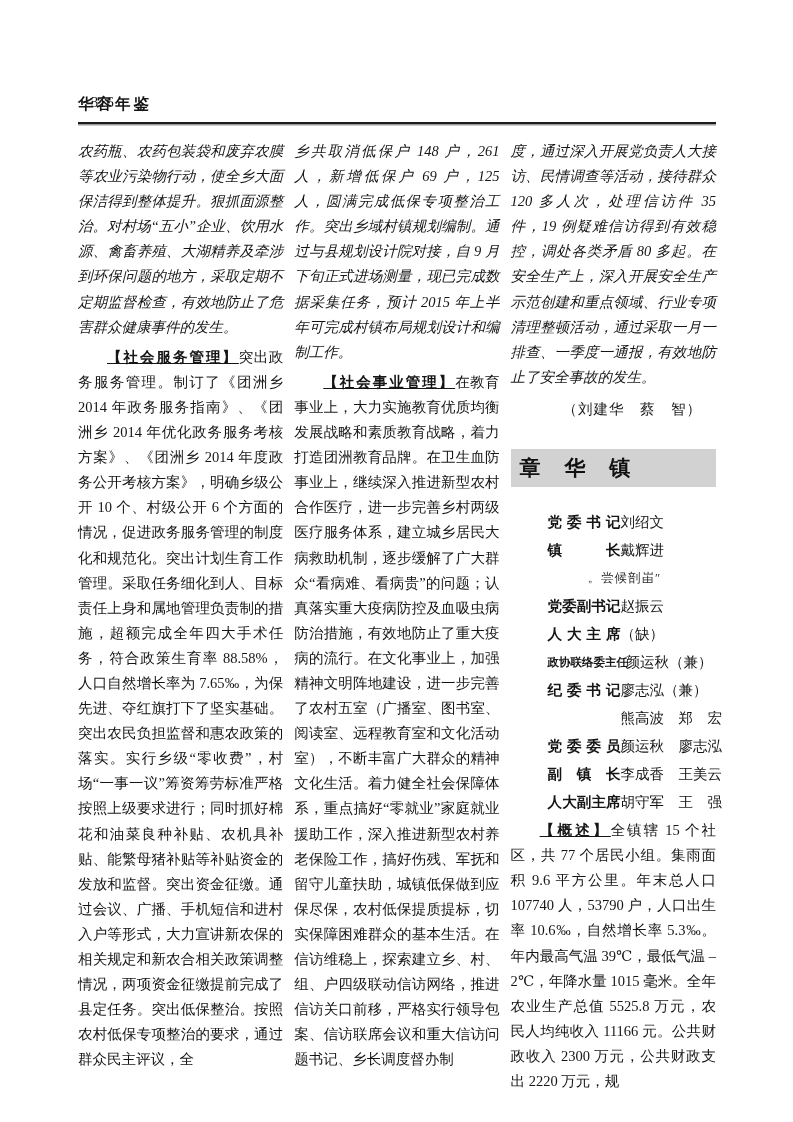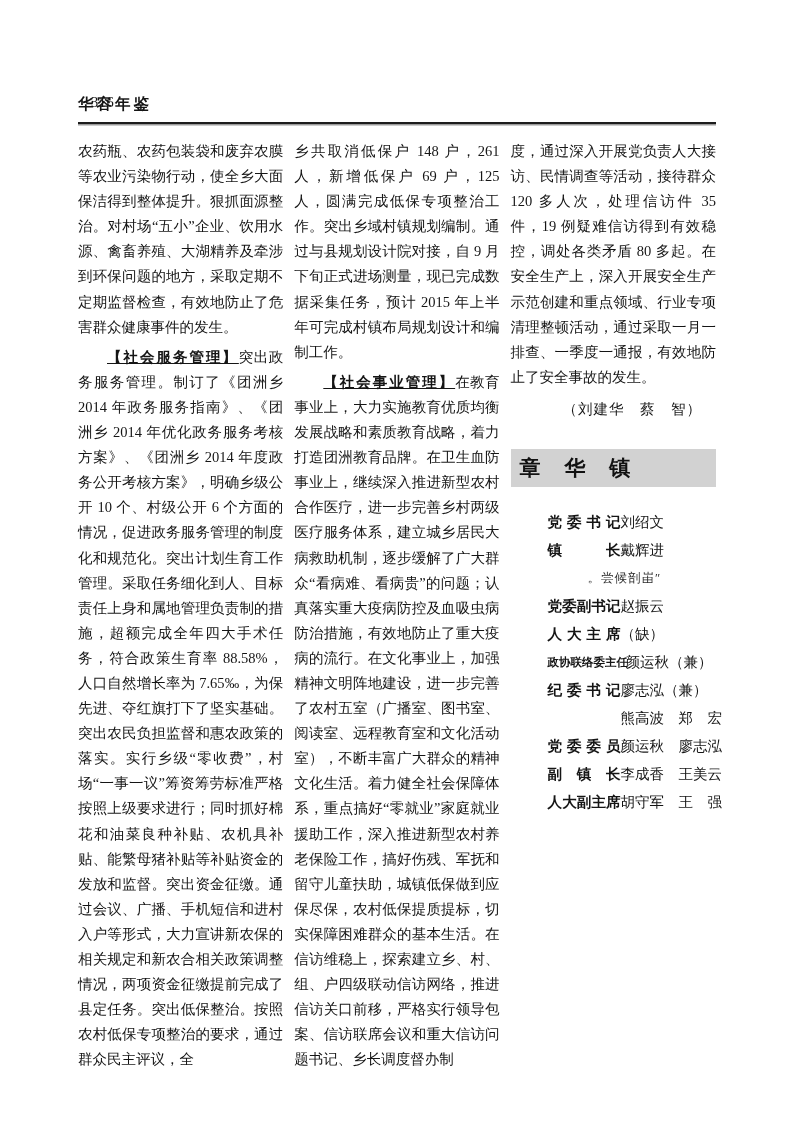--- a/index.html
+++ b/index.html
@@ -48,21 +48,21 @@
   }
   .col {
     width: 205.3px;
     flex: 0 0 auto;
     font-size: 14.5px;
     line-height: 25.1px;
     text-align: justify;
     text-justify: inter-ideograph;
   }
   .col p { margin: 0; }
-  p.cont { text-indent: 0; }
+  p.cont { text-indent: 0; font-style: italic; }
   p.para { text-indent: 2em; margin-top: 5px; }
   .sec-label {
     font-family: "Liberation Sans", "DejaVu Sans", sans-serif;
     font-weight: bold;
     letter-spacing: 1.5px;
     text-decoration: underline;
   }
   
   .byline {
     margin-top: 7px !important;
@@ -186,16 +186,17 @@
         <div class="official-row">
           <span class="official-title">副镇长</span>
           <span class="official-names">李成香　王美云</span>
         </div>
         <div class="official-row">
           <span class="official-title">人大副主席</span>
           <span class="official-names">胡守军　王　强</span>
         </div>
       </div>
 
+      <p class="para overview"><span class="sec-label">【概述】</span><span>全镇辖 15 个社区，共 77 个居民小组。集雨面积 9.6 平方公里。年末总人口 107740 人，53790 户，人口出生率 10.6‰，自然增长率 5.3‰。年内最高气温 39℃，最低气温 –2℃，年降水量 1015 毫米。全年农业生产总值 5525.8 万元，农民人均纯收入 11166 元。公共财政收入 2300 万元，公共财政支出 2220 万元，规</span></p>
     </section>
 
   </div>
 </div>
 
 </body></html>

